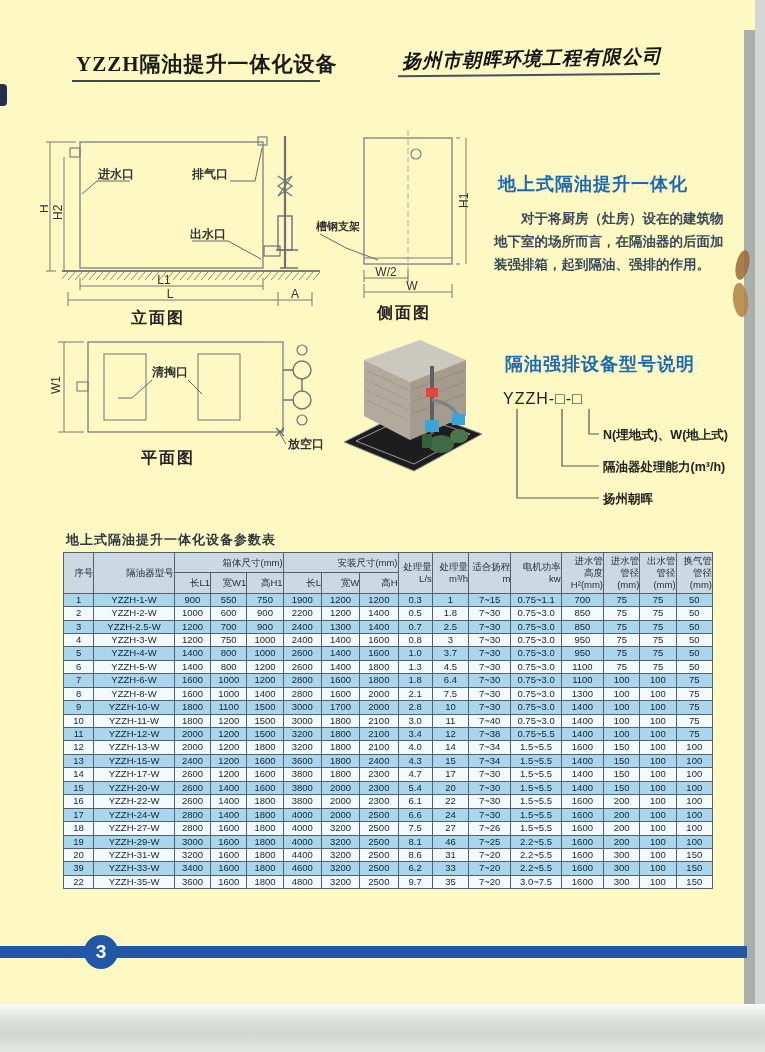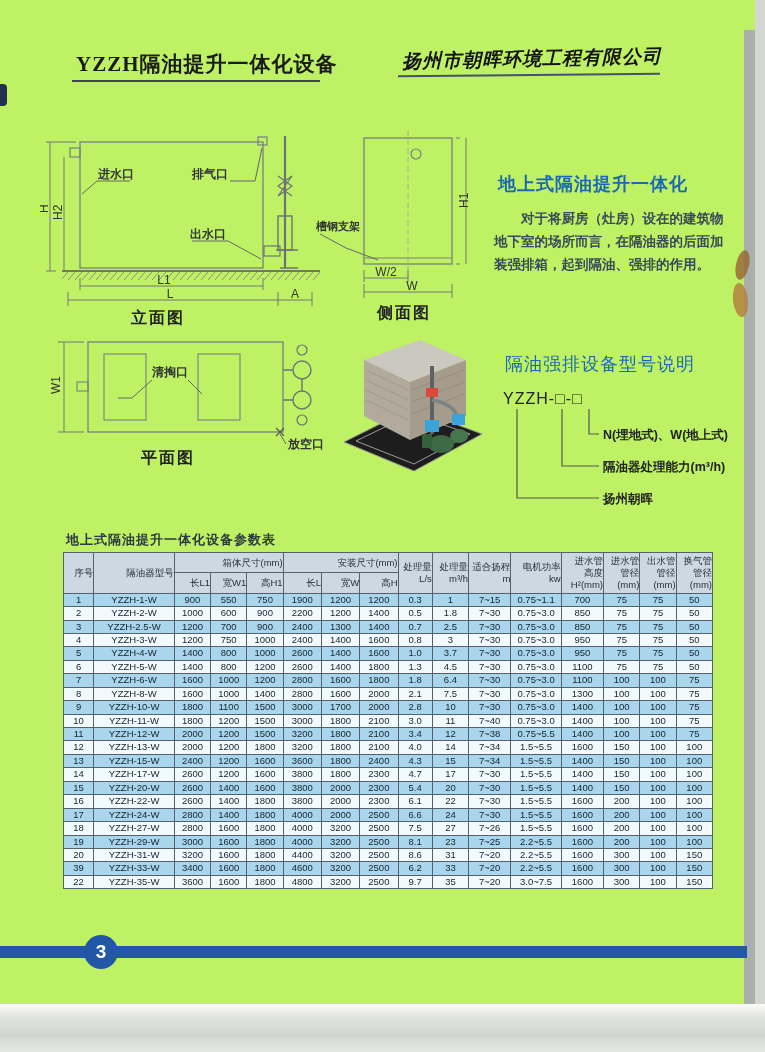--- a/index.html
+++ b/index.html
@@ -1,18 +1,18 @@
 <!DOCTYPE html>
 <html><head>
 <meta charset="utf-8">
 <style>
   * { margin:0; padding:0; box-sizing:border-box; }
   html,body { width:765px; height:1052px; }
   body { font-family:"Liberation Sans", sans-serif; background:#e7e9e6; }
-  .page { position:absolute; left:0; top:0; width:765px; height:1052px; background:#bef264; overflow:hidden; }
+  .page { position:absolute; left:0; top:0; width:765px; height:1052px; background:#fef9c3; overflow:hidden; }
 
   
   .scan-strip-right { position:absolute; left:744px; top:30px; width:11px; height:978px; background:#a9afab; }
   .scan-strip-right2 { position:absolute; left:755px; top:0; width:10px; height:1052px; background:#d3d6d2; }
   .scan-bottom-band { position:absolute; left:0; top:1004px; width:765px; height:48px;
       background:linear-gradient(#fbfbf7 0%, #dfe2de 30%, #d2d6d2 65%, #e6e8e4 100%); }
   .ink-spot { position:absolute; left:0; top:84px; width:7px; height:22px; background:#23304d; border-radius:0 4px 4px 0; }
   .tape-mark-1 { position:absolute; left:736px; top:250px; width:13px; height:30px; background:#9a6a38; border-radius:50%; transform:rotate(12deg); opacity:.85; }
   .tape-mark-2 { position:absolute; left:733px; top:283px; width:15px; height:34px; background:#b2813f; border-radius:50%; transform:rotate(-6deg); opacity:.85; }
 
@@ -23,21 +23,21 @@
   .company-rule { position:absolute; left:398px; top:74px; width:262px; height:2px; background:#46506a; transform:rotate(-0.6deg); }
 
   
   svg text { font-family:"Liberation Sans", sans-serif; }
   .diagram { position:absolute; }
   .caption { position:absolute; font-size:16px; font-weight:bold; color:#222; letter-spacing:2px; }
 
   
   .intro-heading { position:absolute; left:498px; top:172px; font-size:18px; font-weight:bold; color:#1b69b2; letter-spacing:1px; }
   .intro-body { position:absolute; left:494px; top:208px; width:232px; font-size:13.5px; line-height:1.7; color:#394a5a; text-indent:2em; font-weight:600; }
-  .legend-heading { position:absolute; left:505px; top:352px; font-size:18px; font-weight:normal; color:#1b69b2; letter-spacing:1px; }
+  .legend-heading { position:absolute; left:505px; top:352px; font-size:18px; font-weight:bold; color:#1b69b2; letter-spacing:1px; }
 
   
   .table-title { position:absolute; left:66px; top:531px; font-size:13px; font-weight:bold; color:#2e3a42; letter-spacing:1px; }
   .spec-table { position:absolute; left:63px; top:552px; width:650px; border-collapse:collapse; table-layout:fixed;
       font-size:9.5px; color:#14242e; }
   .spec-table th, .spec-table td { border:1px solid #55626e; text-align:center; vertical-align:middle; }
   .spec-table thead th { background:#ccd8e2; font-weight:normal; font-size:9.5px; line-height:1.25; white-space:pre-line; padding:2px 0; color:#24313a;text-align:right; }
   .spec-table td { padding:1px 0; height:13.4px; line-height:1.1; background:#f3fafe; }
   .spec-table tr.odd td { background:#a9d5ed; }
   .c-seq{width:30px}.c-model{width:80px}.c-d1{width:36px}.c-d2{width:36px}.c-d3{width:36px}
@@ -567,21 +567,21 @@
         <tr class="odd">
           <td>19</td>
           <td>YZZH-29-W</td>
           <td>3000</td>
           <td>1600</td>
           <td>1800</td>
           <td>4000</td>
           <td>3200</td>
           <td>2500</td>
           <td>8.1</td>
-          <td>23</td>
+          <td>46</td>
           <td>7~25</td>
           <td>2.2~5.5</td>
           <td>1600</td>
           <td>200</td>
           <td>100</td>
           <td>100</td>
         </tr>
         <tr>
           <td>20</td>
           <td>YZZH-31-W</td>

